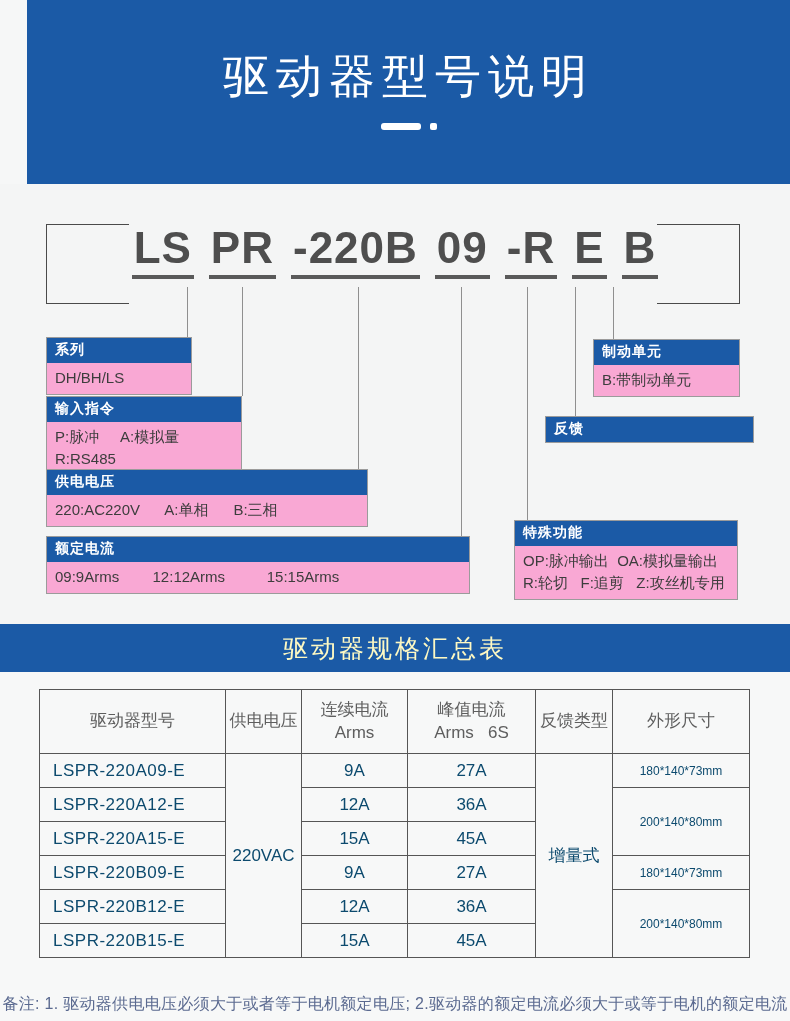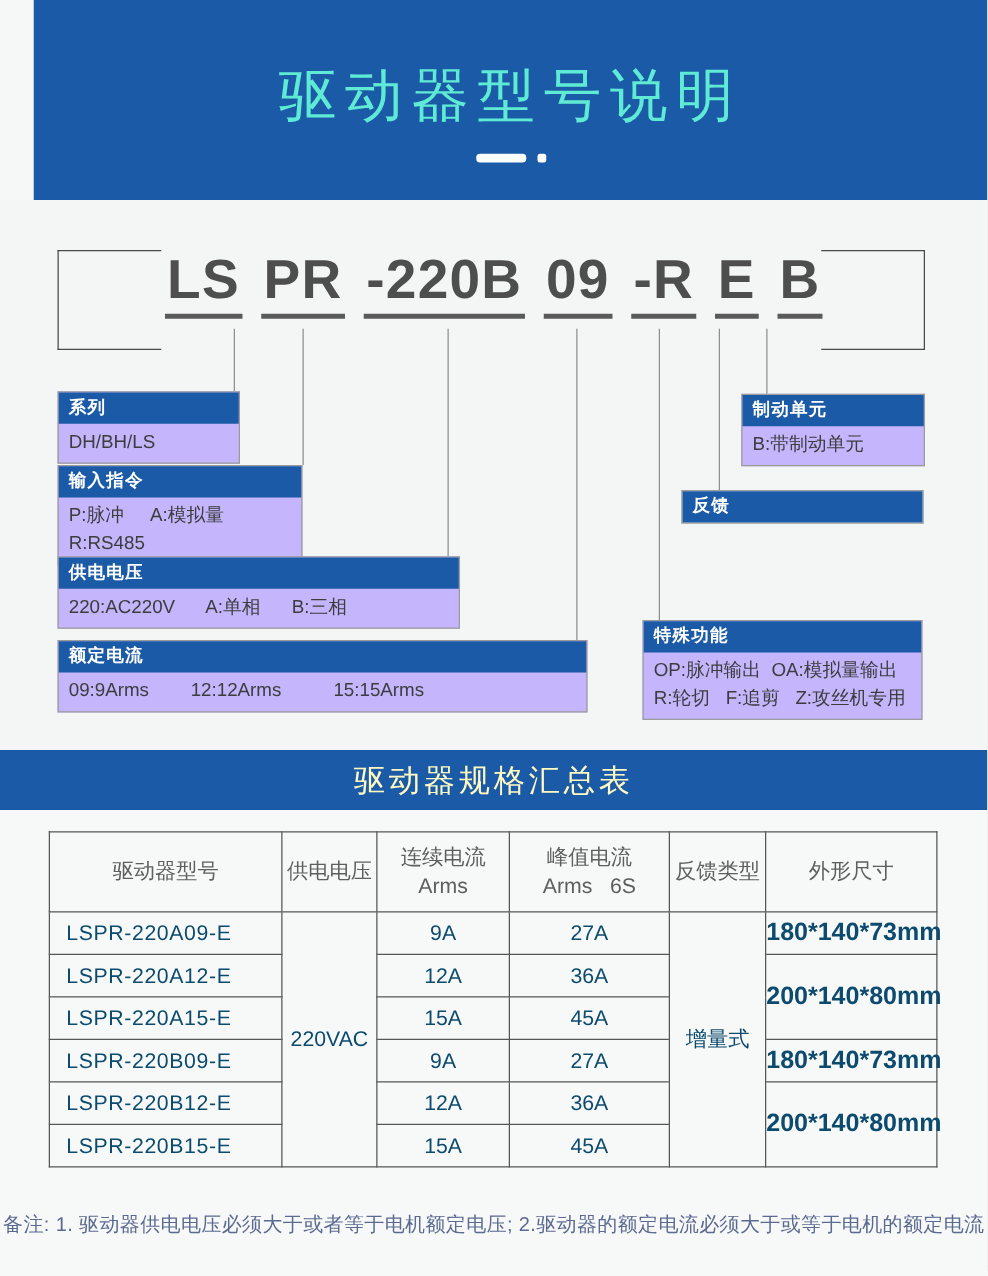--- a/index.html
+++ b/index.html
@@ -3,21 +3,21 @@
 <meta charset="utf-8">
 <style>
   html,body{margin:0;padding:0;background:#e9e9e9;}
   .page{
     width:790px;height:1021px;position:relative;overflow:hidden;
     font-family:"Liberation Sans","DejaVu Sans",sans-serif;
     background:#f6f7f7;
   }
   
   .hero{
-    height:160px;background:#1b5aa6;color:#5eead4;
+    height:184px;background:#1b5aa6;color:#ffffff;
     display:flex;flex-direction:column;align-items:center;margin-left:27px;
   }
   .hero-title{
     margin-top:46px;font-size:46px;letter-spacing:7px;font-weight:500;
   }
   .hero-underline{display:flex;align-items:center;margin-top:15px;}
   .hero-dash{width:40px;height:7px;background:#fff;border-radius:3px;}
   .hero-dot{width:7px;height:7px;background:#fff;border-radius:2px;margin-left:9px;}
 
   
@@ -38,37 +38,37 @@
   .vline{position:absolute;width:1px;background:#8f8f8f;top:103px;}
   .vl-1{left:187px;height:50px;}
   .vl-2{left:242px;height:109px;}
   .vl-3{left:358px;height:182px;}
   .vl-4{left:461px;height:249px;}
   .vl-5{left:527px;height:233px;}
   .vl-6{left:575px;height:129px;}
   .vl-7{left:613px;height:52px;}
 
   .label-box{
-    position:absolute;background:#c4b5fd;border:1px solid #9b9b9b;
+    position:absolute;background:#f9a8d4;border:1px solid #9b9b9b;
     box-sizing:border-box;
   }
   .label-box .lb-head{
     background:#1b5aa6;color:#fff;font-size:14px;font-weight:bold;
     padding:3px 8px 4px 8px;letter-spacing:1px;
   }
   .label-box .lb-body{
     font-size:15px;color:#3d3d3d;padding:4px 8px 5px 8px;
     white-space:pre-wrap;line-height:1.45;
   }
   .box-series{left:46px;top:153px;width:146px;}
   .box-input{left:46px;top:212px;width:196px;}
   .box-voltage{left:46px;top:285px;width:322px;}
   .box-current{left:46px;top:352px;width:424px;}
   .box-brake{left:593px;top:155px;width:147px;}
-  .box-feedback{left:545px;top:232px;width:194px;}
+  .box-feedback{left:545px;top:232px;width:209px;}
   .box-special{left:514px;top:336px;width:224px;}
 
   
   .summary-band{
     height:48px;background:#1b5aa6;color:#fef9c3;
     display:flex;align-items:center;justify-content:center;
     font-size:25px;letter-spacing:3px;
   }
 
   
@@ -78,21 +78,21 @@
     table-layout:fixed;width:710px;
   }
   table.spec th,table.spec td{
     border:1px solid #565656;box-sizing:border-box;
     font-weight:normal;text-align:center;vertical-align:middle;
     color:#0c4a6e;font-size:17px;padding:0;
   }
   table.spec th{height:64px;color:#5e5e5e;white-space:pre-wrap;line-height:1.35;}
   table.spec td{height:34px;}
   table.spec td.model-cell{text-align:left;padding-left:13px;letter-spacing:0.5px;}
-  table.spec td.dims-cell{font-size:20px;font-weight:bold;}
+  table.spec td.dims-cell{font-size:12px;}
   .note{
     position:absolute;top:322px;left:0;right:0;text-align:center;
     font-size:16px;color:#5b6a90;letter-spacing:0.3px;
   }
 </style>
 </head>
 <body>
 
 <div class="page">
 

